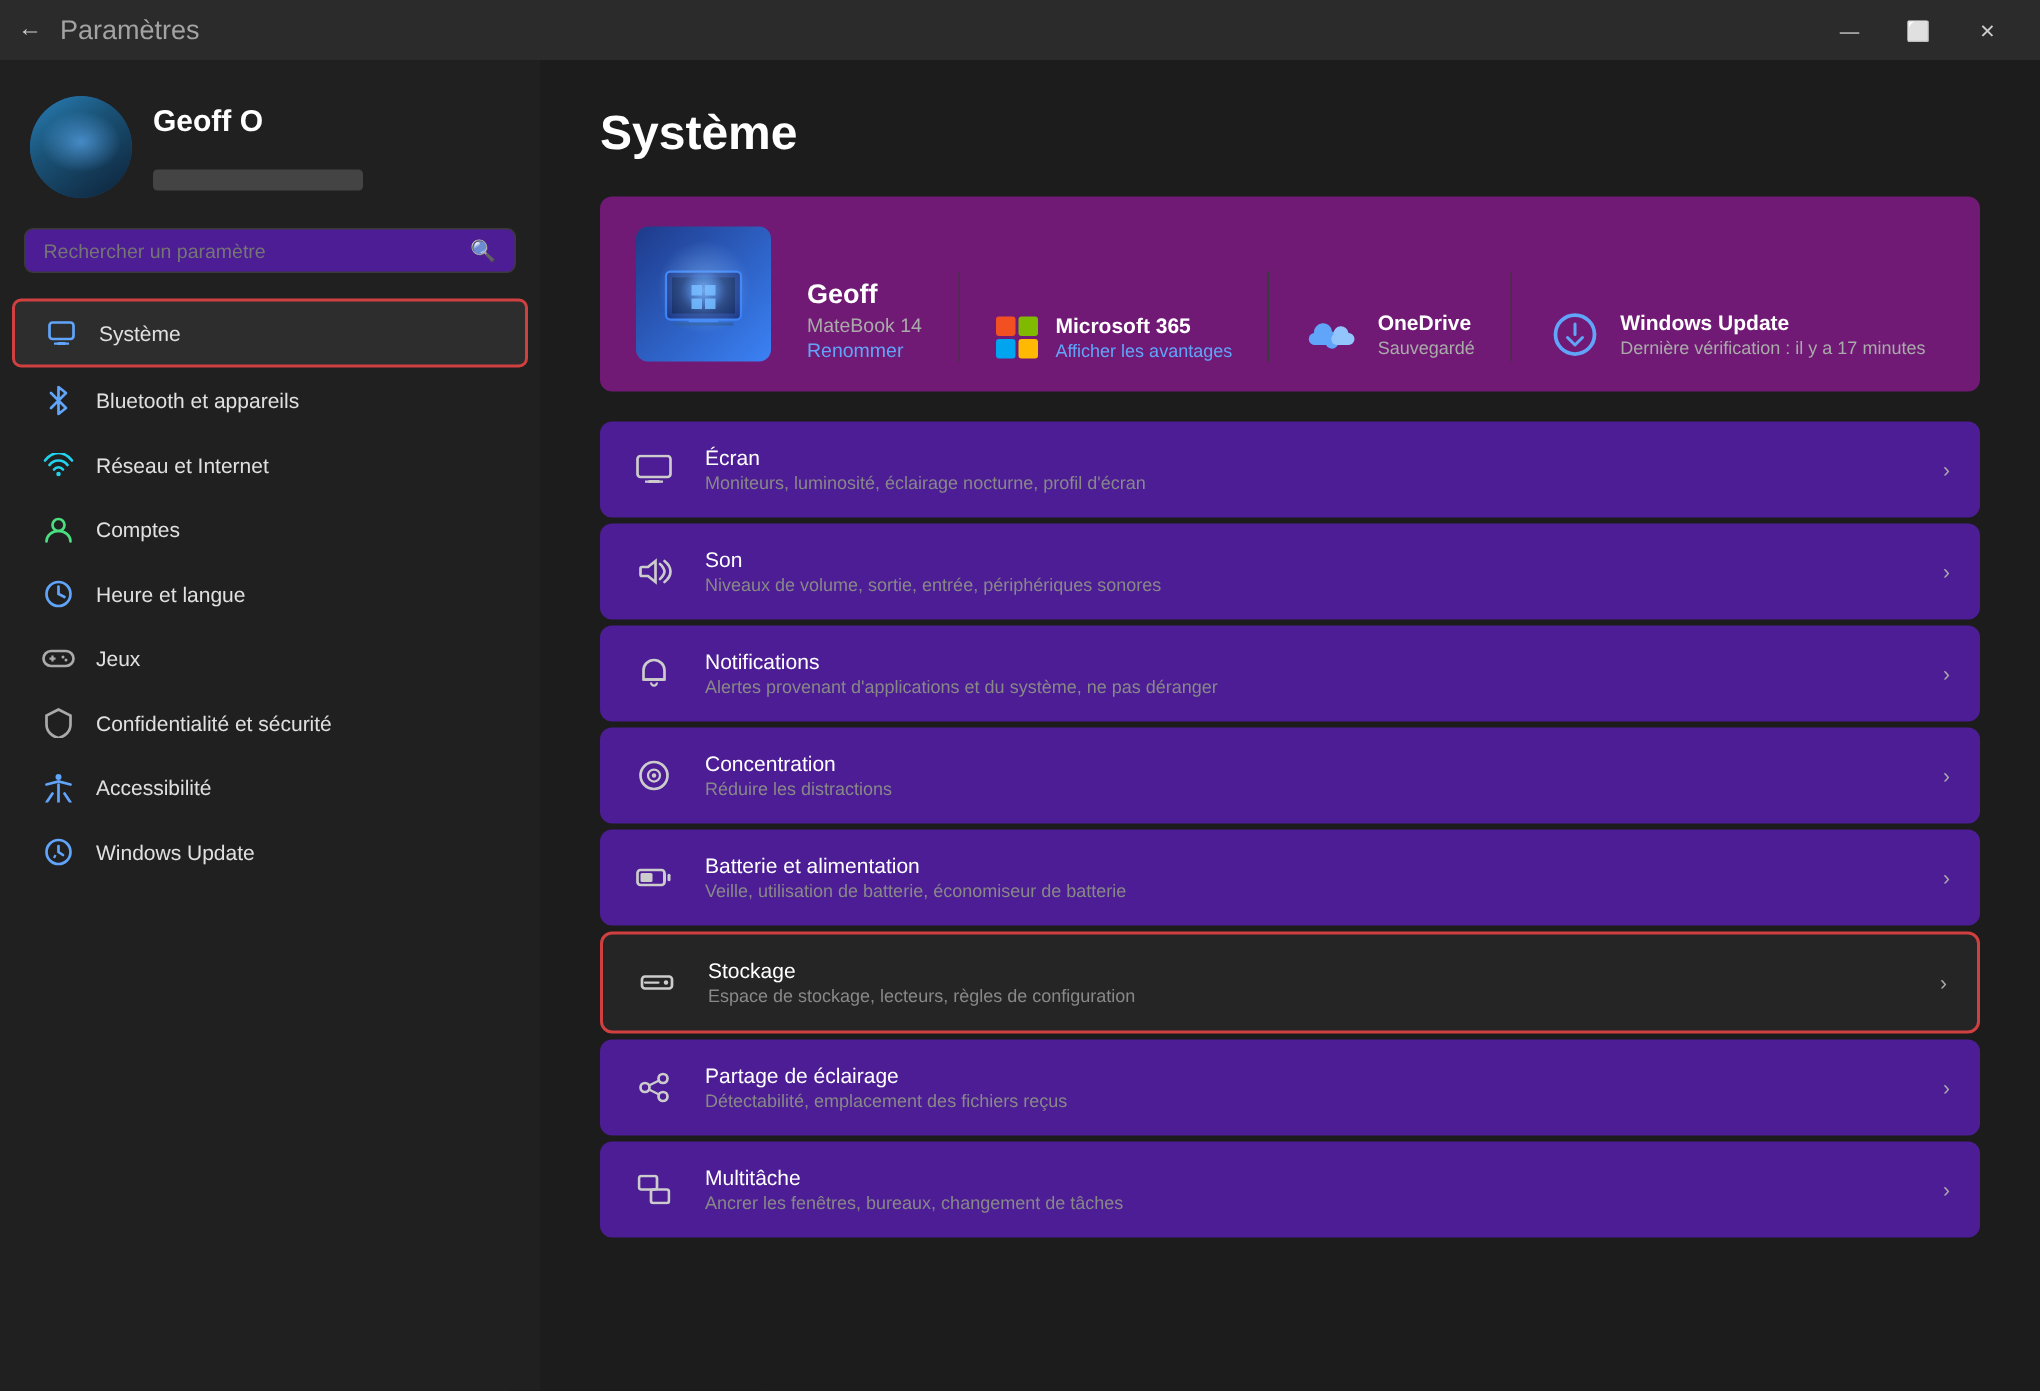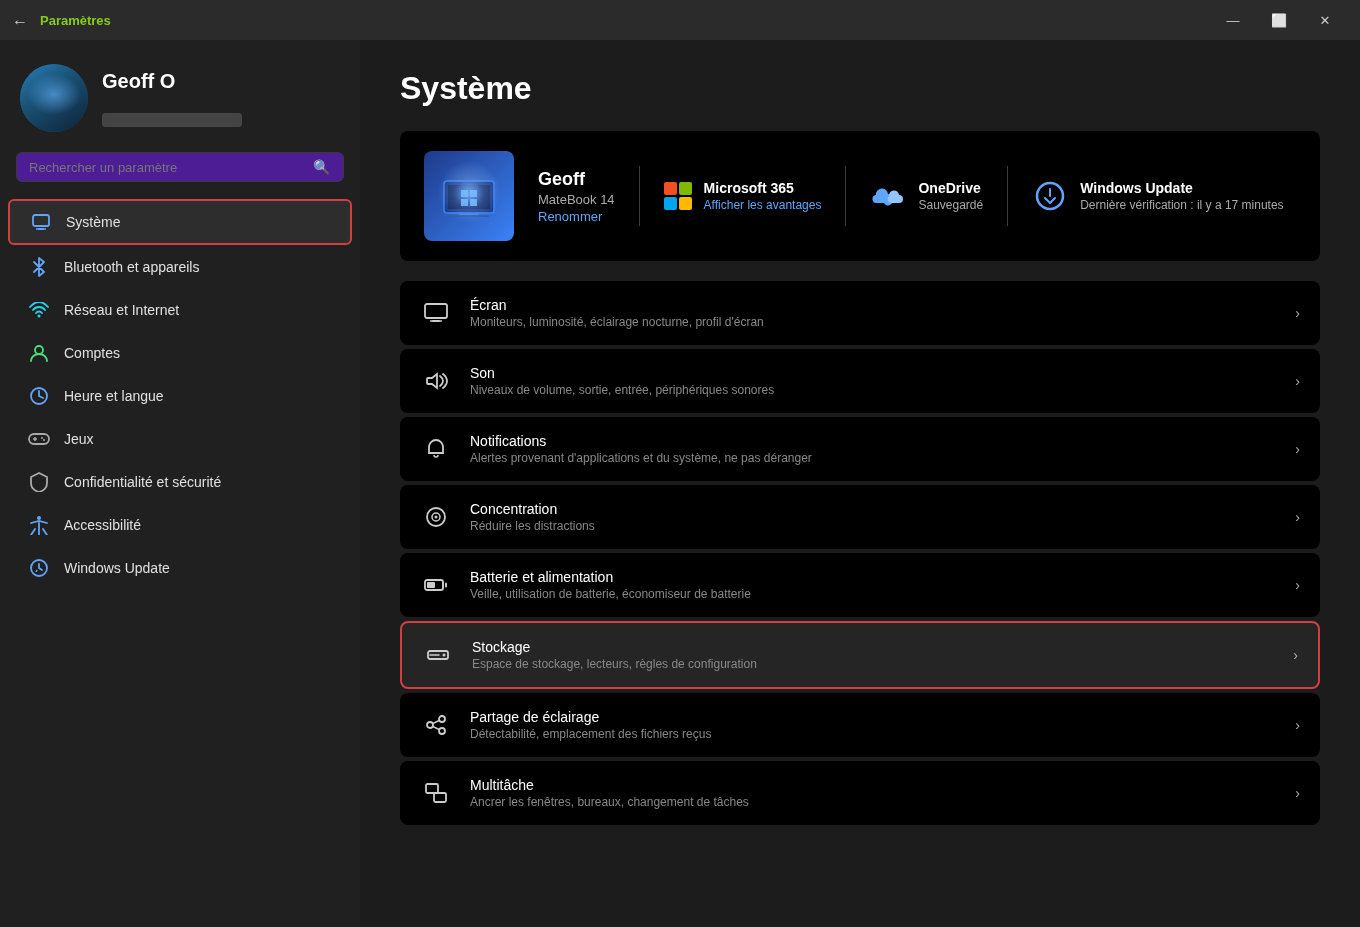--- a/index.html
+++ b/index.html
@@ -23,23 +23,22 @@
       padding: 0 12px;
       flex-shrink: 0;
     }
     .titlebar-back {
       color: #ccc;
       font-size: 16px;
       margin-right: 12px;
       cursor: pointer;
     }
     .titlebar-title {
-      font-size: 13px;
-      color: #84cc16;
-      font-weight: bold;
+      font-size: 18px;
+      color: #a3a3a3;
     }
     .titlebar-controls {
       margin-left: auto;
       display: flex;
       gap: 0;
     }
     .titlebar-btn {
       width: 46px;
       height: 40px;
       display: flex;
@@ -190,25 +189,25 @@
 
     .page-title {
       font-size: 32px;
       font-weight: 600;
       margin-bottom: 24px;
       color: #ffffff;
     }
 
     
     .info-card {
-      background: #000000;
+      background: #701a75;
       border-radius: 8px;
       padding: 20px 24px;
       display: flex;
-      align-items: center;
+      align-items: flex-end;
       gap: 24px;
       margin-bottom: 20px;
     }
     .device-img {
       width: 90px;
       height: 90px;
       background: linear-gradient(135deg, #1e3a8a, #3b82f6);
       border-radius: 8px;
       display: flex;
       align-items: center;
@@ -283,21 +282,21 @@
       cursor: pointer;
     }
 
     
     .settings-list {
       display: flex;
       flex-direction: column;
       gap: 4px;
     }
     .settings-row {
-      background: #000000;
+      background: #4c1d95;
       border-radius: 8px;
       display: flex;
       align-items: center;
       padding: 16px 20px;
       cursor: pointer;
       gap: 18px;
       transition: background 0.1s;
       position: relative;
     }
     .settings-row.highlighted {

